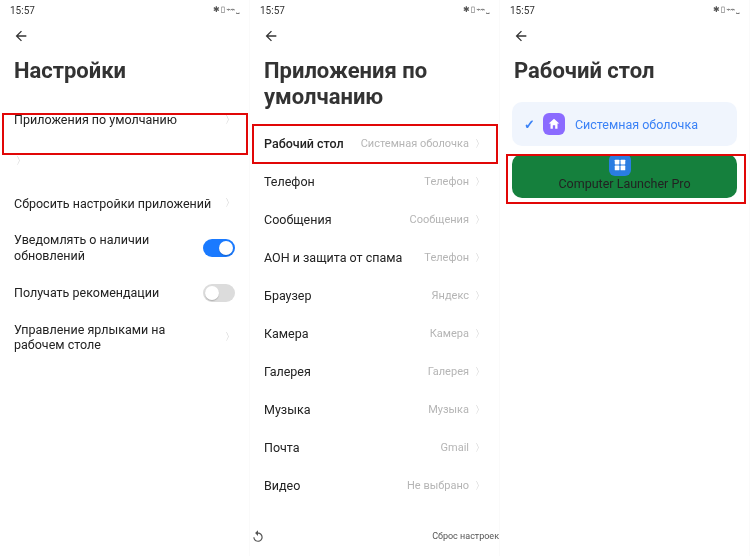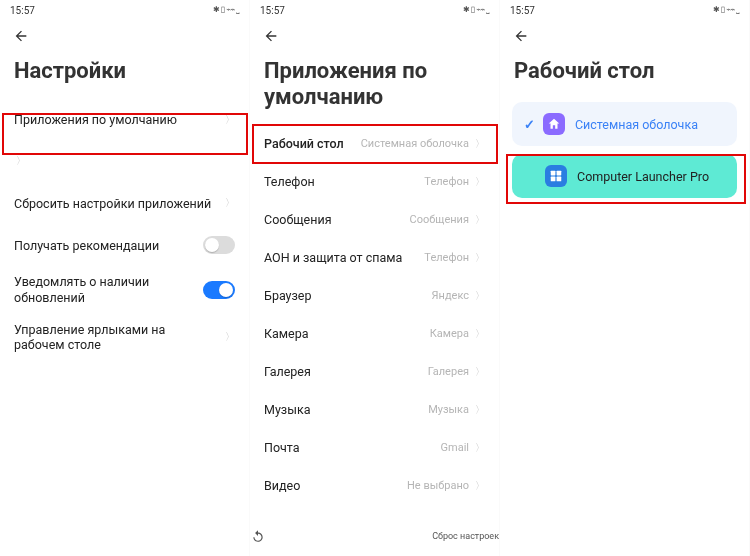--- a/index.html
+++ b/index.html
@@ -106,21 +106,21 @@
       margin: 4px 12px;
       border-radius: 10px;
       height: 44px;
       display: flex;
       align-items: center;
       padding: 0 12px;
       font-size: 12.5px;
       cursor: pointer;
     }
     .card-light { background: #f0f5fd; color: #3b82f6; }
-    .card-grey { background: #5eead4; color: #222; }
+    .card-grey { background: #15803d; color: #222; flex-direction: column; }
     .check { color:#3b82f6; font-weight:bold; margin-right:8px; font-size:13px;}
     .app-icon {
       width: 22px; height: 22px;
       border-radius: 6px;
       margin-right: 10px;
       display:flex;align-items:center;justify-content:center;
     }
     .app-icon svg { width: 14px; height: 14px; }
   </style>
 </head>
@@ -145,26 +145,26 @@
       <span class="chevron">〉</span>
     </div>
     <div class="row">
       <span class="chevron">〉</span>
     </div>
     <div class="row">
       <span class="row-label">Сбросить настройки приложений</span>
       <span class="chevron">〉</span>
     </div>
     <div class="row">
+      <span class="row-label">Уведомлять о наличии обновлений</span>
+      <div class="toggle toggle-on"></div>
+    </div>
+    <div class="row">
       <span class="row-label">Получать рекомендации</span>
       <div class="toggle toggle-off"></div>
-    </div>
-    <div class="row">
-      <span class="row-label">Уведомлять о наличии обновлений</span>
-      <div class="toggle toggle-on"></div>
     </div>
     <div class="row">
       <span class="row-label">Управление ярлыками на рабочем столе</span>
       <span class="chevron">〉</span>
     </div>
   </div>
   <div class="highlight-box" style="left:2px; top:113px; width:246px; height:42px;"></div>
 </div>
 
 <div class="panel">

